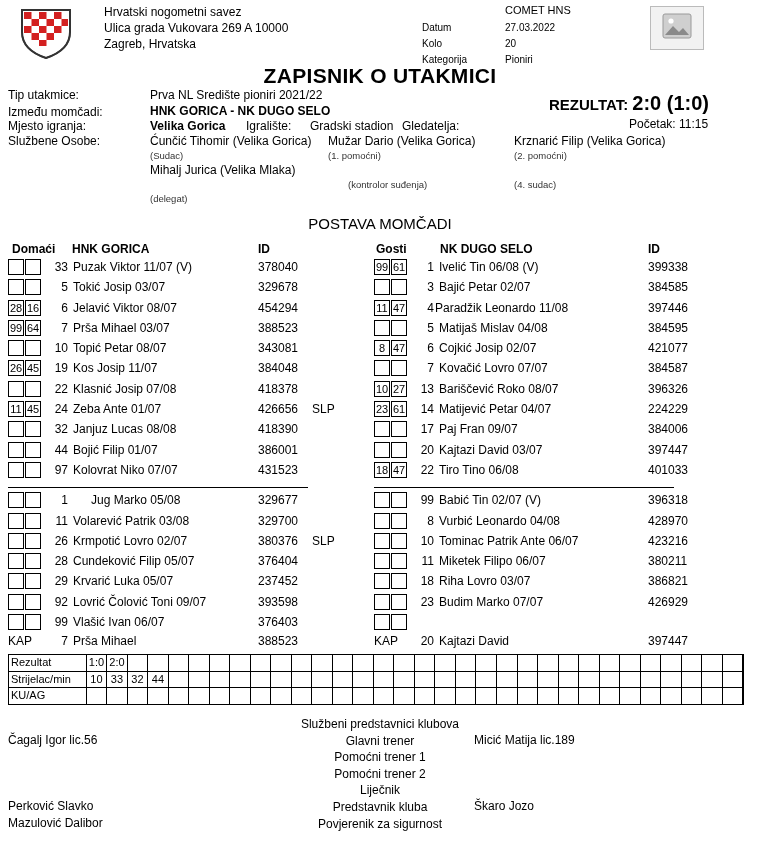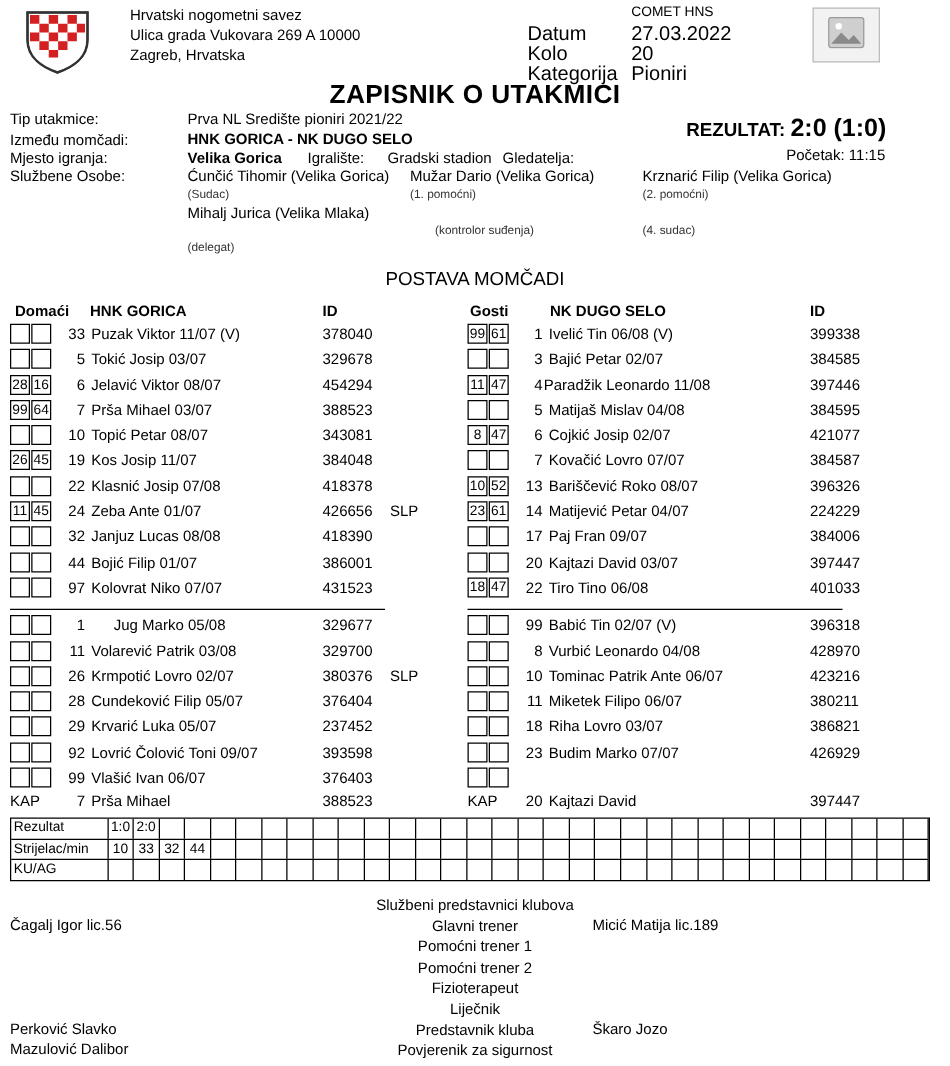--- a/index.html
+++ b/index.html
@@ -8,21 +8,21 @@
     font-family:"Liberation Sans",sans-serif;
     font-size:11.5px;color:#000;position:relative;overflow:hidden;
   }
   .page{position:relative;width:760px;height:853px;}
 
   
   .header{position:relative;height:60px;}
   .crest{position:absolute;left:18px;top:4px;width:56px;height:56px;}
   .fed{position:absolute;left:104px;top:4px;line-height:16px;font-size:12px;}
   .comet{position:absolute;left:505px;top:4px;font-size:11px;}
-  .meta{position:absolute;left:422px;top:20px;font-size:16px;line-height:16px;}
+  .meta{position:absolute;left:422px;top:20px;font-size:10px;line-height:16px;}
   .meta .lbl{display:inline-block;width:83px;}
   .photo{position:absolute;left:650px;top:6px;width:52px;height:42px;border:1px solid #bbb;background:#f2f2f2;}
   .photo svg{display:block;margin:6px auto 0;}
 
   .title{position:absolute;left:0;top:64px;width:760px;text-align:center;font-size:21px;font-weight:bold;letter-spacing:.3px;}
 
   
   .info{position:absolute;left:0;top:88px;width:760px;font-size:12px;}
   .info .lab{position:absolute;left:8px;}
   .r1{top:0px;} .r2{top:17px;} .r3{top:31px;} .r4{top:46px;}
@@ -340,21 +340,21 @@
       </div>
       <div class="prow">
         <span class="bx bx1"></span>
         <span class="bx bx2"></span>
         <span class="pnum">7</span>
         <span class="pname" style="left:73px">Kovačić Lovro 07/07</span>
         <span class="pid">384587</span>
       </div>
       <div class="prow">
         <span class="bx bx1">10</span>
-        <span class="bx bx2">52</span>
+        <span class="bx bx2">27</span>
         <span class="pnum">13</span>
         <span class="pname" style="left:73px">Bariščević Roko 08/07</span>
         <span class="pid">396326</span>
       </div>
       <div class="prow">
         <span class="bx bx1">23</span>
         <span class="bx bx2">61</span>
         <span class="pnum">14</span>
         <span class="pname" style="left:73px">Matijević Petar 04/07</span>
         <span class="pid">224229</span>
@@ -561,25 +561,20 @@
         <div class="fcenter">Pomoćni trener 1</div>
         <span class="fright" style="top:0"></span>
       </div>
       <div style="position:relative;height:16.6px;">
         <span class="fleft"></span>
         <div class="fcenter">Pomoćni trener 2</div>
         <span class="fright" style="top:0"></span>
       </div>
       <div style="position:relative;height:16.6px;">
         <span class="fleft"></span>
-        <div class="fcenter">Fizioterapeut</div>
-        <span class="fright" style="top:0"></span>
-      </div>
-      <div style="position:relative;height:16.6px;">
-        <span class="fleft"></span>
         <div class="fcenter">Liječnik</div>
         <span class="fright" style="top:0"></span>
       </div>
       <div style="position:relative;height:16.6px;">
         <span class="fleft">Perković Slavko</span>
         <div class="fcenter">Predstavnik kluba</div>
         <span class="fright" style="top:0">Škaro Jozo</span>
       </div>
       <div style="position:relative;height:16.6px;">
         <span class="fleft">Mazulović Dalibor</span>

